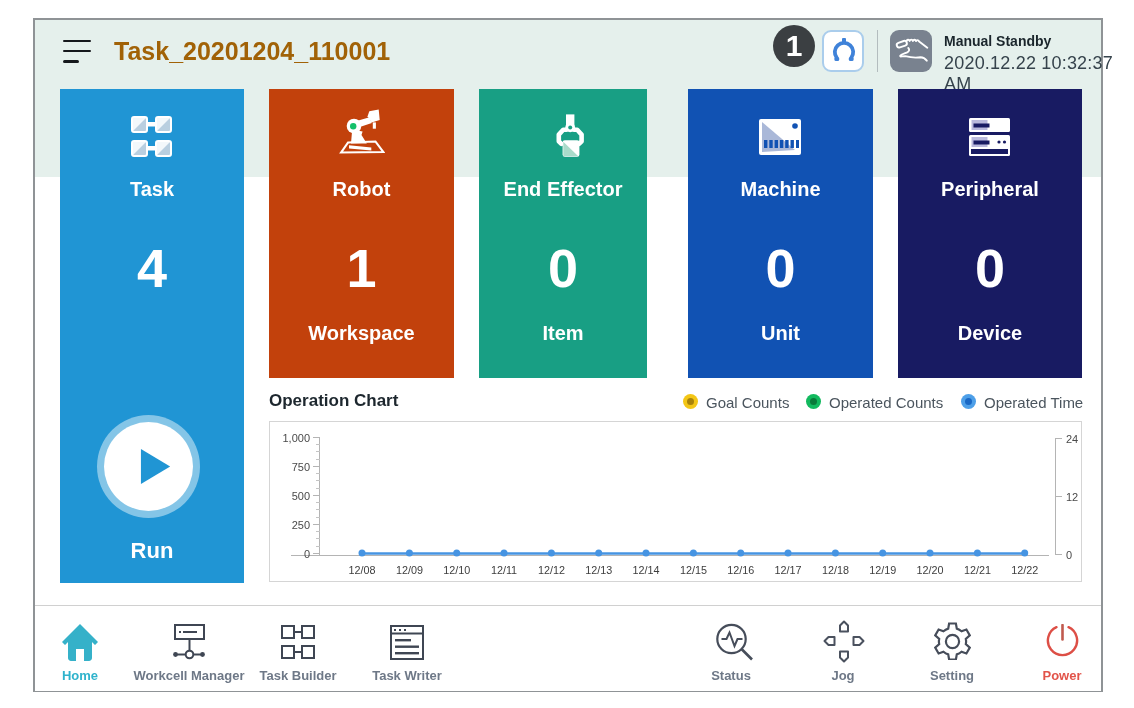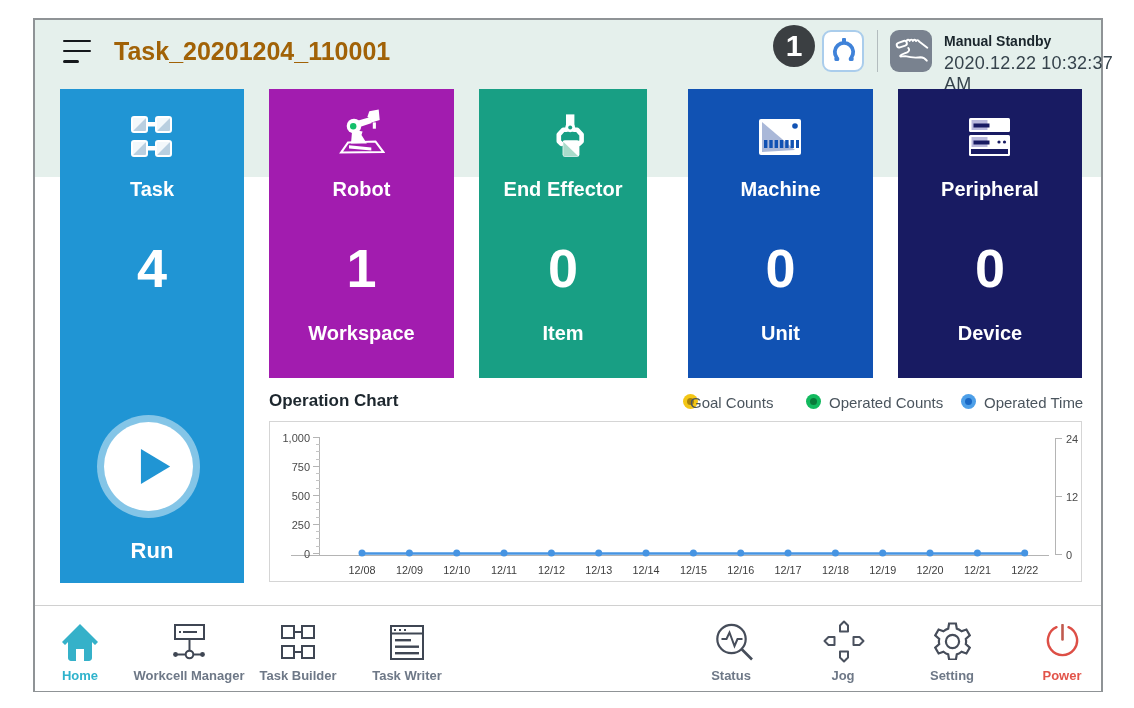--- a/index.html
+++ b/index.html
@@ -61,21 +61,21 @@
 <div class="card" id="c-task" style="left:60px;width:184px;height:494px;background:#2095d4;">
   <div class="lbl">Task</div>
   <div class="num">4</div>
   <div class="abs" style="left:37px;top:326px;width:103px;height:103px;border-radius:50%;background:rgba(255,255,255,0.45);"></div>
   <div class="abs" style="left:44px;top:333px;width:89px;height:89px;border-radius:50%;background:#ffffff;"></div>
   <svg class="abs" style="left:80px;top:359px;" width="33" height="39" viewBox="0 0 35 41">
       <path d="M1,1 L32,19.5 L1,38 Z" fill="#2095d4"></path>
     </svg>
   <div class="abs" style="left:0;width:100%;top:449px;font-size:22px;font-weight:bold;">Run</div>
 </div>
-<div class="card" id="c-robot" style="left:269px;width:185px;height:289px;background:#a21caf;">
+<div class="card" id="c-robot" style="left:269px;width:185px;height:289px;background:#c2410c;">
   <div class="lbl">Robot</div>
   <div class="num">1</div>
   <div class="sub">Workspace</div>
 </div>
 <div class="card" id="c-ee" style="left:479px;width:168px;height:289px;background:#189f84;">
   <div class="lbl">End Effector</div>
   <div class="num">0</div>
   <div class="sub">Item</div>
 </div>
 <div class="card" id="c-machine" style="left:688px;width:185px;height:289px;background:#1152b3;">
@@ -145,21 +145,21 @@
   <rect x="4.5" y="22.5" width="16" height="4" fill="#181b62"></rect>
   <circle cx="30" cy="24" r="1.6" fill="#181b62"></circle>
     <circle cx="35.5" cy="24" r="1.6" fill="#181b62"></circle>
   <rect x="2" y="31" width="37" height="5" fill="#181b62"></rect>
 </svg>
 
 <div id="optitle">Operation Chart</div>
 <div class="legdot" style="left:683px;background:#f3c616;">
     <i style="background:#a8820a;"></i>
   </div>
-<div class="legtxt" style="left:690px;">Goal Counts</div>
+<div class="legtxt" style="left:706px;">Goal Counts</div>
 <div class="legdot" style="left:806px;background:#12b95e;">
     <i style="background:#0a7a3a;"></i>
   </div>
 <div class="legtxt" style="left:829px;">Operated Counts</div>
 <div class="legdot" style="left:961px;background:#4d9fe8;">
     <i style="background:#1968c5;"></i>
   </div>
 <div class="legtxt" style="left:984px;">Operated Time</div>
 <div id="chartbox"></div>
 <svg class="abs" style="left:270px;top:422px;" width="811" height="159" viewBox="0 0 811 159">

